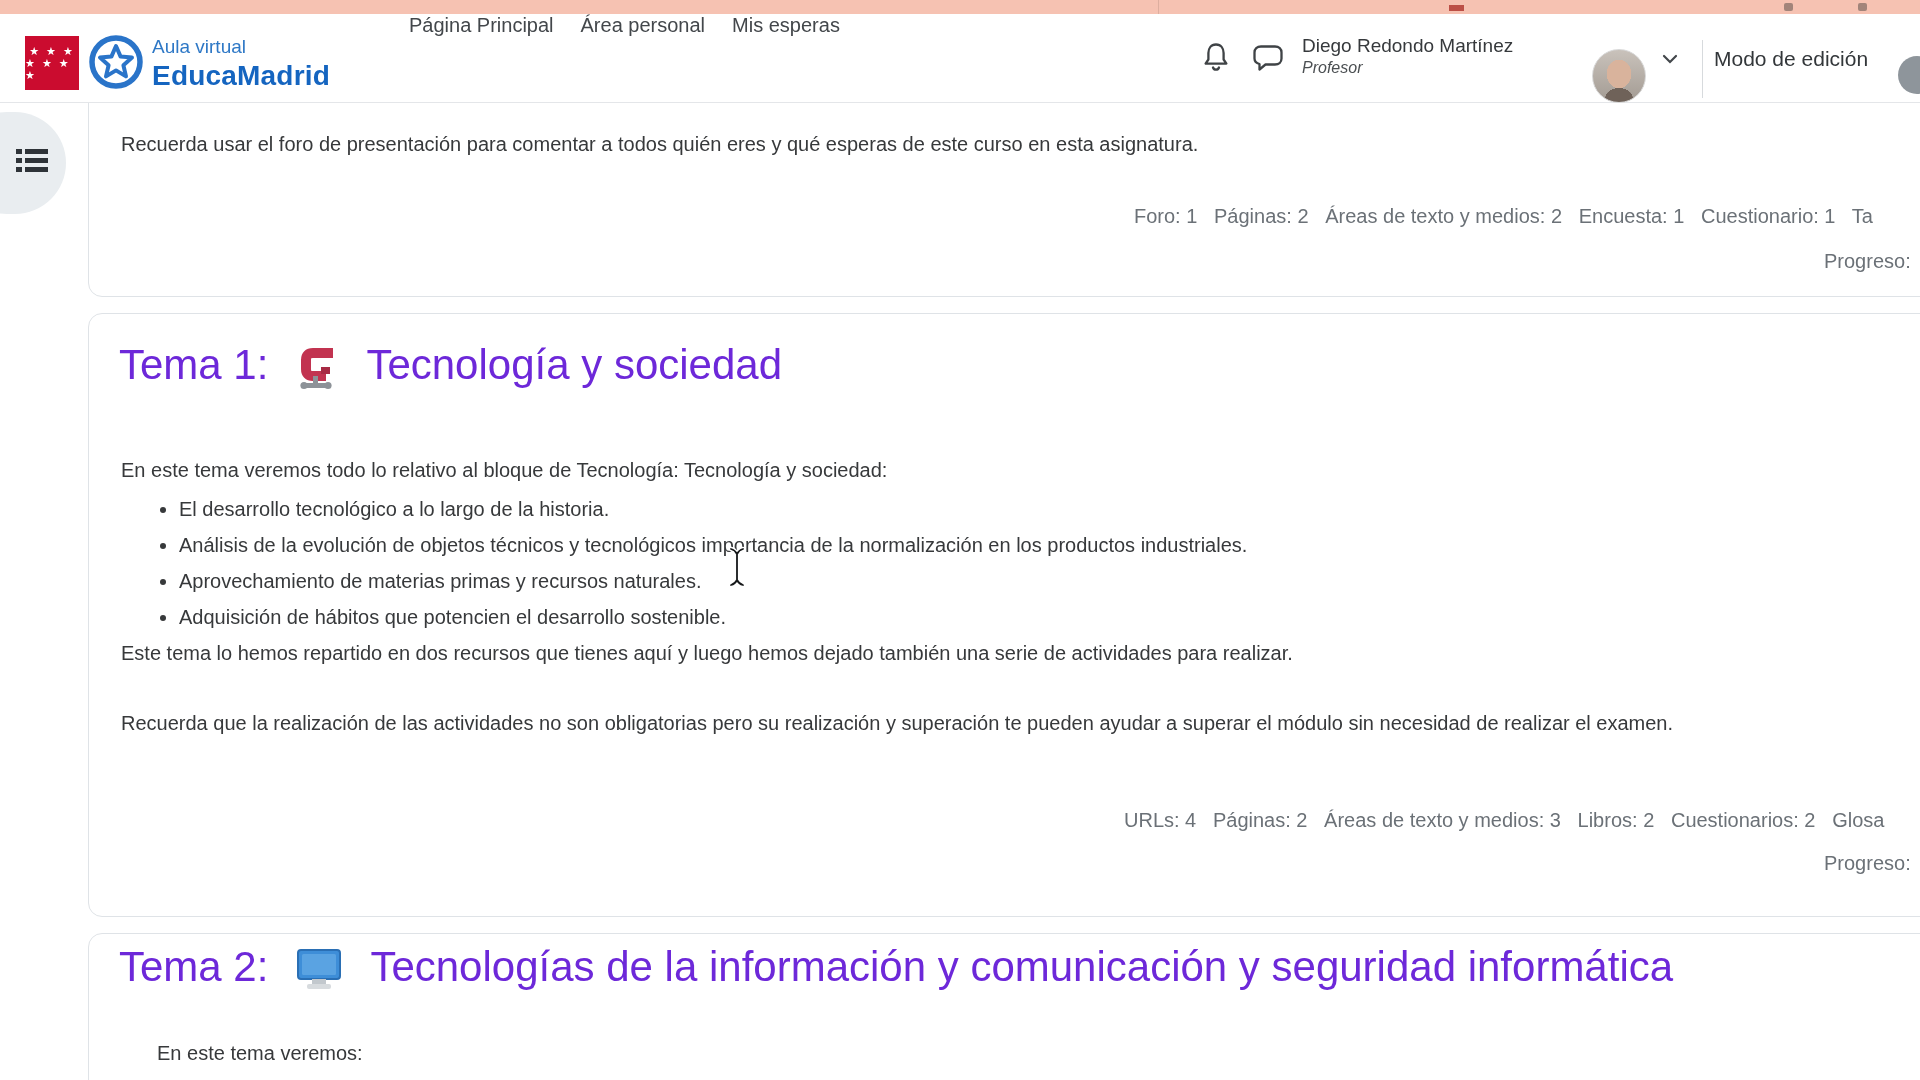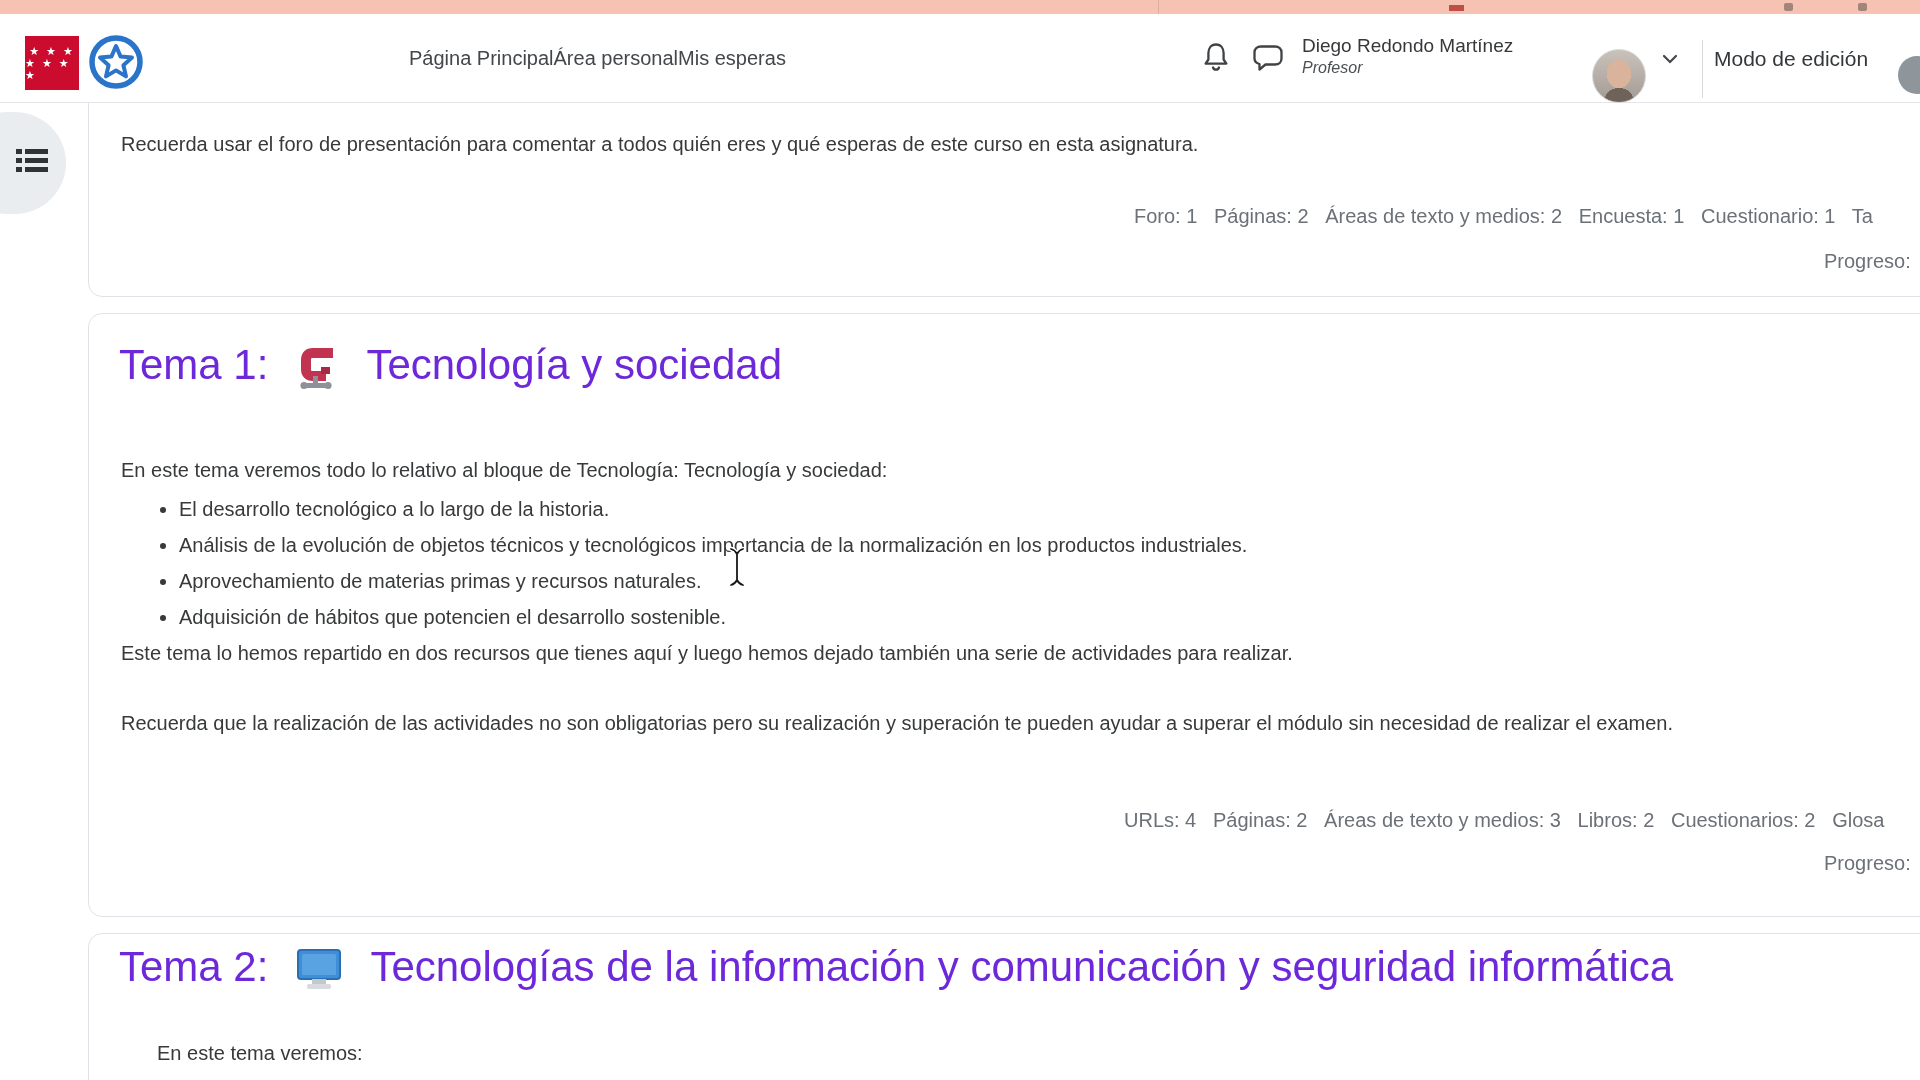--- a/index.html
+++ b/index.html
@@ -20,21 +20,21 @@
   
   .header { position:absolute; left:0; top:14px; width:1920px; height:89px; background:#fff;
             border-bottom:1px solid #e4e6e9; z-index:6; }
   .flag { position:absolute; left:25px; top:22px; width:54px; height:54px; background:#cb0c2f;
           display:flex; flex-direction:column; justify-content:center; align-items:center; line-height:12px; }
   .flag span { color:#fff; font-size:11px; letter-spacing:2px; }
   .logo-circle { position:absolute; left:88px; top:20px; }
   .brand-text { position:absolute; left:152px; top:22px; }
   .brand-line1 { font-size:19px; color:#2e78c6; }
   .brand-line2 { font-size:28px; font-weight:bold; color:#1565c0; letter-spacing:.2px; margin-top:2px; }
-  .nav { position:absolute; left:409px; top:0; height:89px; display:flex; align-items:center; }
+  .nav { position:absolute; left:409px; top:0; height:89px; display:flex; align-items:flex-start; gap:27px; }
   .nav a { font-size:20px; color:#43474b; text-decoration:none; cursor:pointer; }
 
   .hdr-ico { position:absolute; top:0; height:89px; display:flex; align-items:center; cursor:pointer; }
   .bell { left:1200px; } .chat { left:1252px; }
   .userblock { position:absolute; left:1302px; top:21px; cursor:pointer; }
   .username { font-size:19px; color:#36393c; }
   .userrole { font-size:16px; font-style:italic; color:#4b4f52; margin-top:2px; }
   .avatar { position:absolute; left:1592px; top:35px; width:54px; height:54px; border-radius:50%;
             overflow:hidden; cursor:pointer;
             background:
@@ -91,20 +91,24 @@
     <div class="flag">
       <span>★ ★ ★</span>
         <span>★ ★ ★ ★</span>
     </div>
     <span class="logo-circle">
       <svg width="56" height="56" viewBox="0 0 56 56">
         <circle cx="28" cy="28" r="24" fill="none" stroke="#2a74c9" stroke-width="5.5"></circle>
         <path d="M28 12 L32.6 22.6 L44 23.6 L35.4 31.2 L38 42.4 L28 36.4 L18 42.4 L20.6 31.2 L12 23.6 L23.4 22.6 Z" fill="none" stroke="#2a74c9" stroke-width="4" stroke-linejoin="round"></path>
       </svg>
     </span>
+    <div class="brand-text">
+      <div class="brand-line1">Aula virtual</div>
+      <div class="brand-line2">EducaMadrid</div>
+    </div>
 
     <nav class="nav">
       <a>Página Principal</a>
       <a>Área personal</a>
       <a>Mis esperas</a>
     </nav>
 
     <div class="hdr-ico bell">
       <span>
         <svg width="32" height="34" viewBox="0 0 32 34" fill="none" stroke="#3f4346" stroke-width="2.3" stroke-linejoin="round" stroke-linecap="round">

